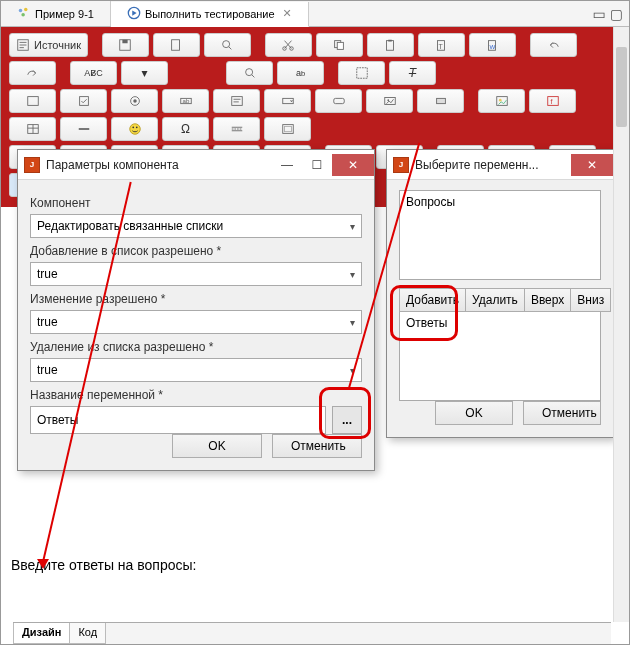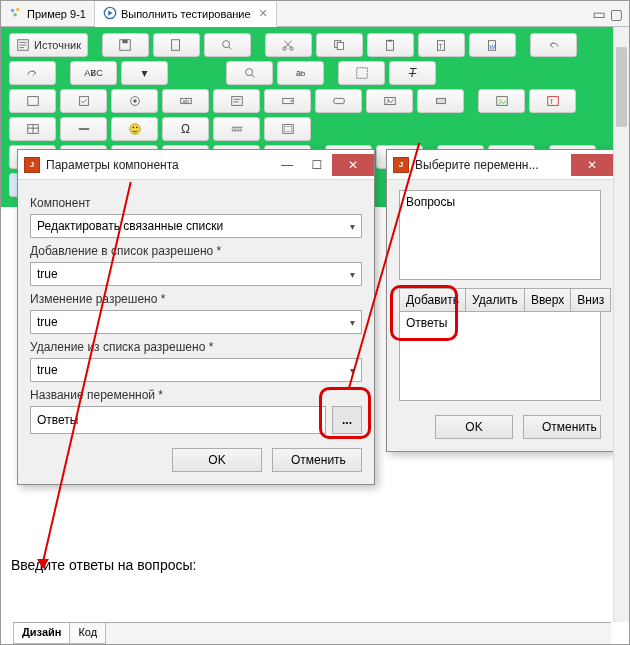--- a/index.html
+++ b/index.html
@@ -1,22 +1,22 @@
 <!DOCTYPE html>
 <html><head>
 <meta charset="utf-8">
 <style>
   * { box-sizing: border-box; font-family: Tahoma, Arial, sans-serif; }
   body { margin: 0; padding: 0; background: #fff; width: 630px; height: 645px; overflow: hidden; position: relative; border: 1px solid #999; }
   .tabbar { display: flex; align-items: center; height: 26px; border-bottom: 1px solid #bbb; background: #f4f4f4; font-size: 11px; }
-  .tab { display: flex; align-items: center; padding: 0 8px; height: 100%; gap: 4px; border-right: 1px solid #ccc; cursor: pointer; }
+  .tab { display: flex; align-items: center; padding: 0 16px; height: 100%; gap: 4px; border-right: 1px solid #ccc; cursor: pointer; }
   .tab.active { background: #fff; border-bottom: 1px solid #fff; margin-bottom: -1px; }
   .tab .x { color: #888; font-size: 11px; margin-left: 4px; }
   .top-right-ctrls { margin-left: auto; padding-right: 6px; display: flex; gap: 4px; align-items: center; color: #555; font-size: 14px;}
-  .toolbar-area { background: #22c55e; padding: 6px 8px; }
+  .toolbar-area { background: #b91c1c; padding: 6px 8px; }
   .toolbar-row { display: flex; gap: 4px; align-items: center; margin-bottom: 4px; flex-wrap: wrap; }
   .tbtn { width: 47px; height: 24px; border: 1px solid #ccc; border-radius: 3px; background: linear-gradient(#fcfcfc,#ececec); display: flex; align-items: center; justify-content: center; font-size: 12px; color: #333; cursor: pointer; }
   .tbtn.wide { width: auto; padding: 0 6px; gap: 4px; font-size: 11px; }
   .sep { width: 6px; }
   .editor-body { position: relative; padding: 10px; font-size: 14px; font-family: 'Times New Roman', serif; }
   .instr { margin-top: 340px; margin-bottom: 10px; }
   .banner { background: #5fb0e8; border: 2px solid #1e3a7a; padding: 12px 10px; color: #0e3a6b; font-family: Arial, sans-serif; font-size: 15px; font-weight: bold; width: 440px; }
 
   
   .dialog { position: absolute; background: #f0f0f0; border: 1px solid #8a8a8a; box-shadow: 3px 3px 8px rgba(0,0,0,0.25); font-size: 12px; }
@@ -24,21 +24,21 @@
   .dlg-title-icon { width: 16px; height: 16px; background: #d24615; border: 1px solid #aa3912; margin-right: 6px; display: flex; align-items: center; justify-content: center; font-size: 8px; color: #fff; font-weight: bold; }
   .dlg-title-text { flex: 1; font-size: 12px; color: #222; }
   .dlg-ctrls { display: flex; }
   .dlg-ctrl { width: 30px; height: 22px; border: 1px solid transparent; background: transparent; display: flex; align-items: center; justify-content: center; font-size: 12px; color: #444; cursor: pointer; }
   .dlg-ctrl.close { background: #c75050; color: #fff; width: 42px; }
   .dlg-body { padding: 10px 12px 12px; }
   .field-label { color: #333; margin: 6px 0 4px; }
   .combo { width: 100%; height: 24px; border: 1px solid #aaa; background: #fff; display: flex; align-items: center; padding: 0 6px; justify-content: space-between; cursor: pointer; }
   .combo .arrow { color: #555; font-size: 10px; }
   .btn { height: 24px; padding: 0 18px; border: 1px solid #adadad; background: linear-gradient(#f5f5f5,#e6e6e6); cursor: pointer; font-size: 12px; }
-  .dlg-buttons { display: flex; gap: 10px; justify-content: flex-end; margin-top: 14px; }
+  .dlg-buttons { display: flex; gap: 10px; justify-content: flex-end; }
   .varname-row { display: flex; gap: 6px; align-items: center; margin-top: 4px; }
   .varname-input { flex: 1; height: 28px; border: 1px solid #aaa; padding: 0 6px; background: #fff; display: flex; align-items: center; }
   .browse-btn { width: 30px; height: 28px; border: 1px solid #aaa; background: #e6e6e6; display: flex; align-items: center; justify-content: center; font-weight: bold; cursor: pointer; }
 
   
   .listbox { border: 1px solid #aaa; background: #fff; height: 90px; overflow: auto; padding: 4px 6px; font-size: 12px; }
   .btnrow { display: flex; margin-top: 8px; }
   .btnrow .btn2 { flex: 1; height: 24px; border: 1px solid #adadad; border-left: none; background: linear-gradient(#f5f5f5,#e6e6e6); font-size: 12px; cursor: pointer; }
   .btnrow .btn2:first-child { border-left: 1px solid #adadad; }
   .listbox2 { border: 1px solid #aaa; background: #fff; height: 90px; overflow: auto; padding: 4px 6px; font-size: 12px; margin-top: -1px; }

